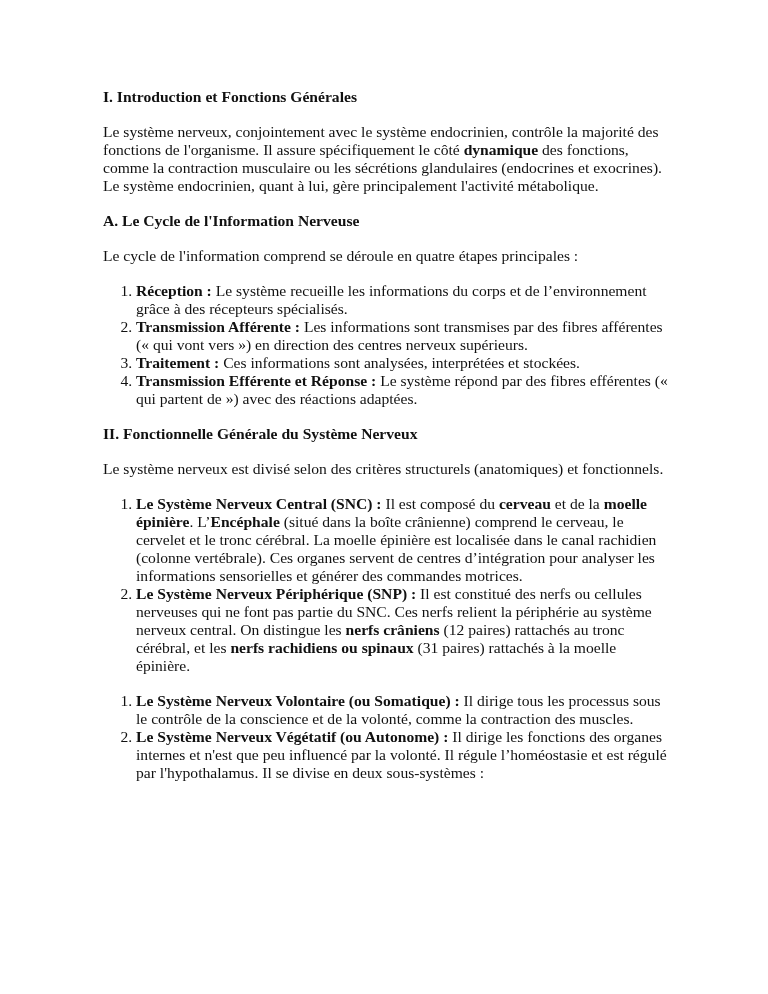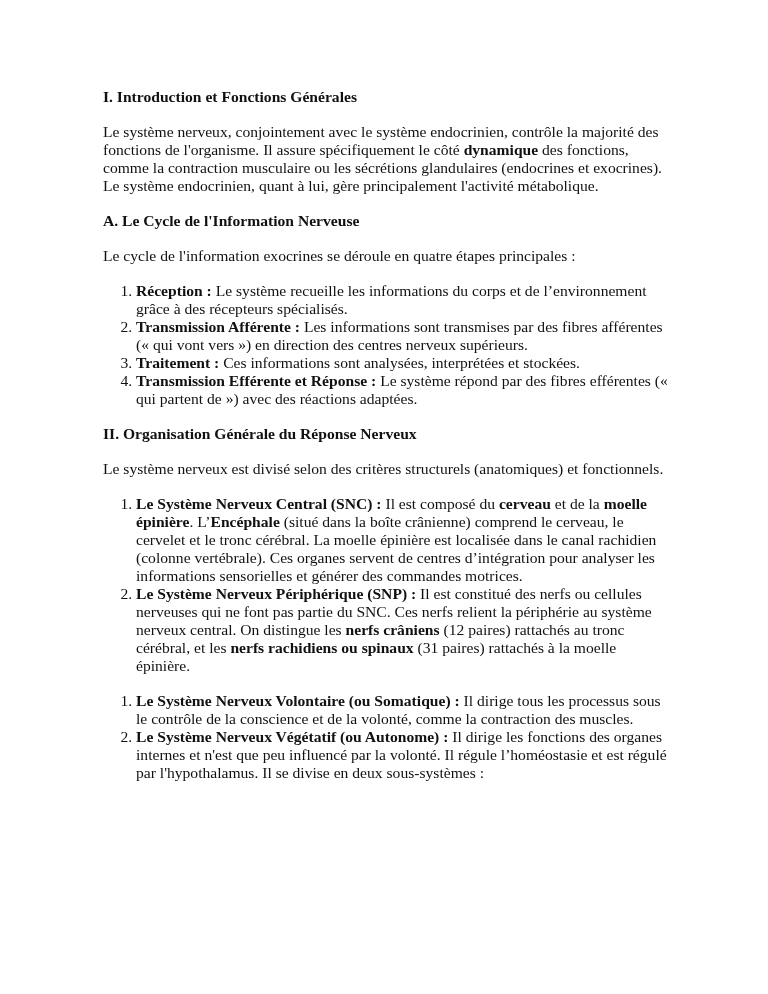--- a/index.html
+++ b/index.html
@@ -23,30 +23,30 @@
 <body>
 
 <div class="page">
 
   <h2>I. Introduction et Fonctions Générales</h2>
 
   <p><span>Le système nerveux, conjointement avec le système endocrinien, contrôle la majorité des fonctions de l'organisme. Il assure spécifiquement le côté </span><b>dynamique</b><span> des fonctions, comme la contraction musculaire ou les sécrétions glandulaires (endocrines et exocrines). Le système endocrinien, quant à lui, gère principalement l'activité métabolique.</span></p>
 
   <h2>A. Le Cycle de l'Information Nerveuse</h2>
 
-  <p>Le cycle de l'information exocrines se déroule en quatre étapes principales :</p>
+  <p>Le cycle de l'information comprend se déroule en quatre étapes principales :</p>
 
   <ol>
     <li><b>Réception :</b><span> Le système recueille les informations du corps et de l’environnement grâce à des récepteurs spécialisés.</span></li>
     <li><b>Transmission Afférente :</b><span> Les informations sont transmises par des fibres afférentes (« qui vont vers ») en direction des centres nerveux supérieurs.</span></li>
     <li><b>Traitement :</b><span> Ces informations sont analysées, interprétées et stockées.</span></li>
     <li><b>Transmission Efférente et Réponse :</b><span> Le système répond par des fibres efférentes (« qui partent de ») avec des réactions adaptées.</span></li>
   </ol>
 
-  <h2>II. Organisation Générale du Réponse Nerveux</h2>
+  <h2>II. Fonctionnelle Générale du Système Nerveux</h2>
 
   <p>Le système nerveux est divisé selon des critères structurels (anatomiques) et fonctionnels.</p>
 
 
 
   <ol>
     <li><b>Le Système Nerveux Central (SNC) :</b><span> Il est composé du </span><b>cerveau</b><span> et de la </span><b>moelle épinière</b><span>. L’</span><b>Encéphale</b><span> (situé dans la boîte crânienne) comprend le cerveau, le cervelet et le tronc cérébral. La moelle épinière est localisée dans le canal rachidien (colonne vertébrale). Ces organes servent de centres d’intégration pour analyser les informations sensorielles et générer des commandes motrices.</span></li>
     <li><b>Le Système Nerveux Périphérique (SNP) :</b><span> Il est constitué des nerfs ou cellules nerveuses qui ne font pas partie du SNC. Ces nerfs relient la périphérie au système nerveux central. On distingue les </span><b>nerfs crâniens</b><span> (12 paires) rattachés au tronc cérébral, et les </span><b>nerfs rachidiens ou spinaux</b><span> (31 paires) rattachés à la moelle épinière.</span></li>
   </ol>
 

